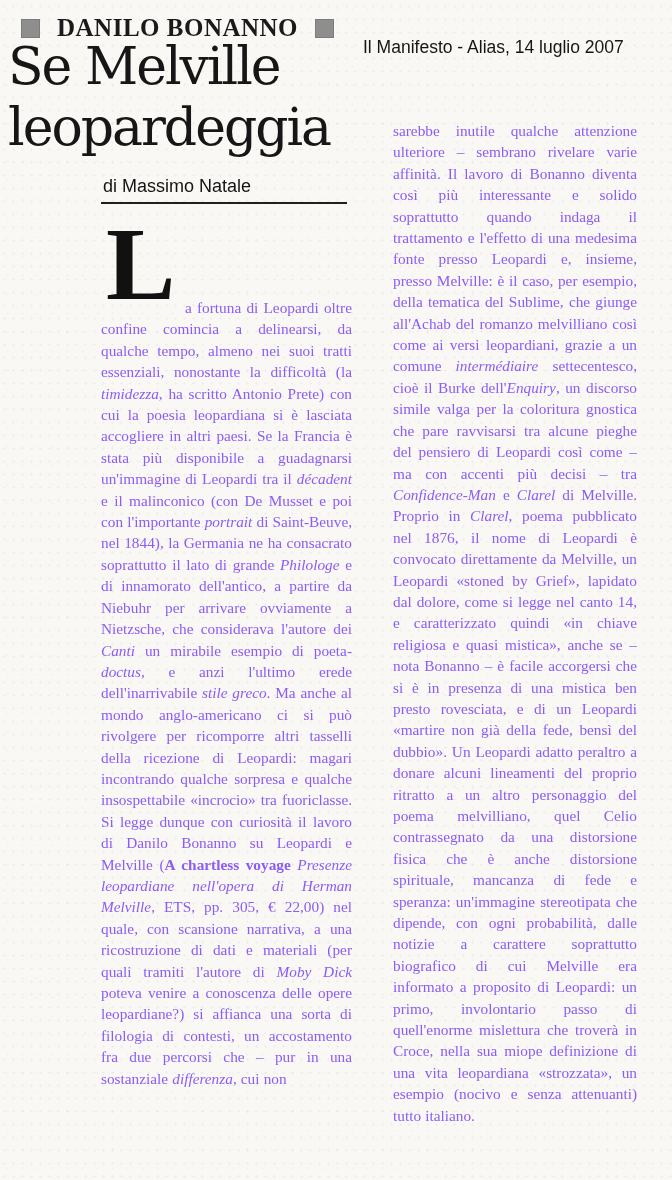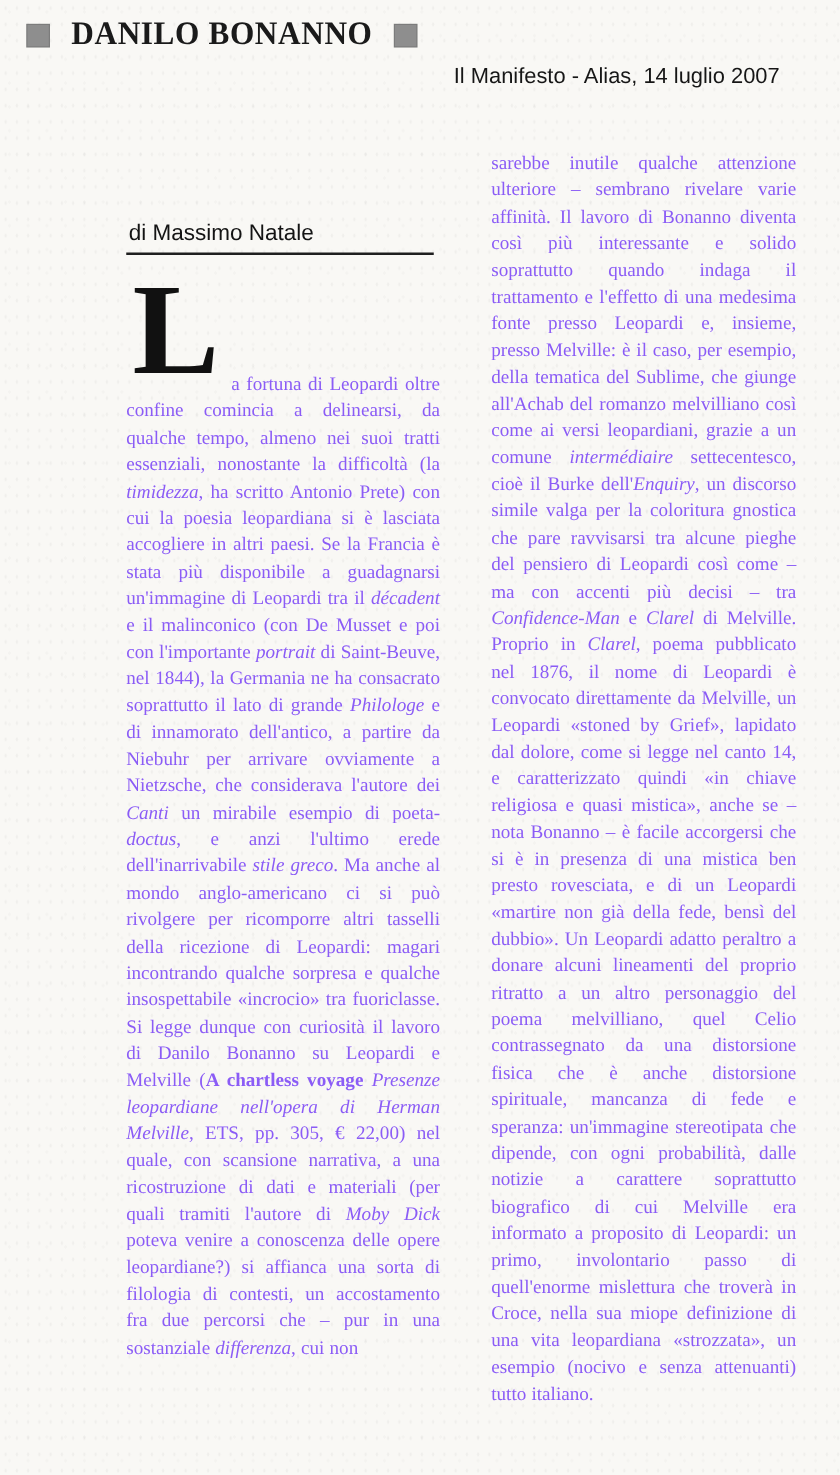--- a/index.html
+++ b/index.html
@@ -39,21 +39,20 @@
     white-space:nowrap;
     transform:scaleY(1.05);
   }
 
   
   .source-line{
     left:363px;top:37px;
     font-family:"Liberation Sans", sans-serif;
     font-size:17.5px;color:#161616;
     white-space:nowrap;
-    margin-top:13px;
   }
 
   
   .headline{
     left:8px;top:36px;
     font-family:"DejaVu Serif", serif;
     font-size:52px;line-height:61px;
     letter-spacing:-2px;
     font-weight:normal;
     color:#161616;
@@ -102,20 +101,22 @@
 
 <div class="abs kicker-row">
   <span class="kicker-square"></span>
   <span class="kicker-text">DANILO BONANNO</span>
   <span class="kicker-square"></span>
 </div>
 
 <div class="abs source-line">Il Manifesto - Alias, 14 luglio 2007</div>
 
 <h1 class="abs headline" style="margin:0;">
+  <div>Se Melville</div>
+  <div>leopardeggia</div>
 </h1>
 
 <div class="abs byline">di Massimo Natale</div>
 <div class="abs byline-rule"></div>
 
 <div class="abs drop-cap">L</div>
 
 <div class="abs col col-left">
   <span class="dropcap-spacer"></span>
 <span class="run-r">a fortuna di Leopardi oltre confine comincia a delinearsi, da qualche tempo, almeno nei suoi tratti essenziali, nonostante la difficoltà (la </span><span class="run-i">timidezza</span><span class="run-r">, ha scritto Antonio Prete) con cui la poesia leopardiana si è lasciata accogliere in altri paesi. Se la Francia è stata più disponibile a guadagnarsi un'immagine di Leopardi tra il </span><span class="run-i">décadent</span><span class="run-r"> e il malinconico (con De Musset e poi con l'importante </span><span class="run-i">portrait</span><span class="run-r"> di Saint-Beuve, nel 1844), la Germania ne ha consacrato soprattutto il lato di grande </span><span class="run-i">Philologe</span><span class="run-r"> e di innamorato dell'antico, a partire da Niebuhr per arrivare ovviamente a Nietzsche, che considerava l'autore dei </span><span class="run-i">Canti</span><span class="run-r"> un mirabile esempio di poeta-</span><span class="run-i">doctus</span><span class="run-r">, e anzi l'ultimo erede dell'inarrivabile </span><span class="run-i">stile greco</span><span class="run-r">. Ma anche al mondo anglo-americano ci si può rivolgere per ricomporre altri tasselli della ricezione di Leopardi: magari incontrando qualche sorpresa e qualche insospettabile «incrocio» tra fuoriclasse. Si legge dunque con curiosità il lavoro di Danilo Bonanno su Leopardi e Melville (</span><span class="run-b">A chartless voyage</span><span class="run-r"> </span><span class="run-i">Presenze leopardiane nell'opera di Herman Melville</span><span class="run-r">, ETS, pp. 305, € 22,00) nel quale, con scansione narrativa, a una ricostruzione di dati e materiali (per quali tramiti l'autore di </span><span class="run-i">Moby Dick</span><span class="run-r"> poteva venire a conoscenza delle opere leopardiane?) si affianca una sorta di filologia di contesti, un accostamento fra due percorsi che – pur in una sostanziale </span><span class="run-i">differenza</span><span class="run-r">, cui non</span></div>

